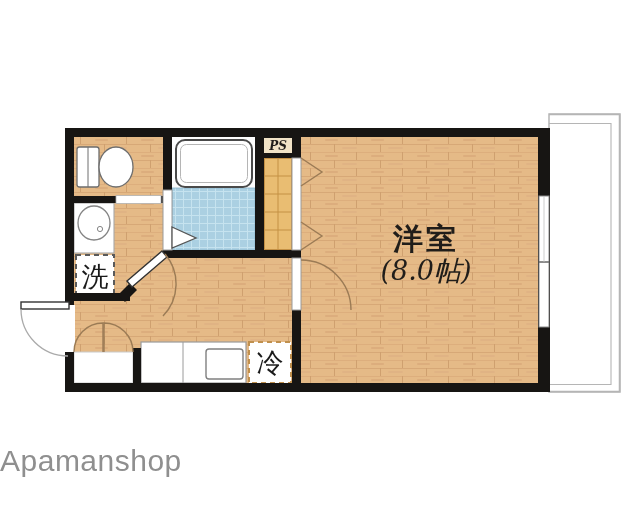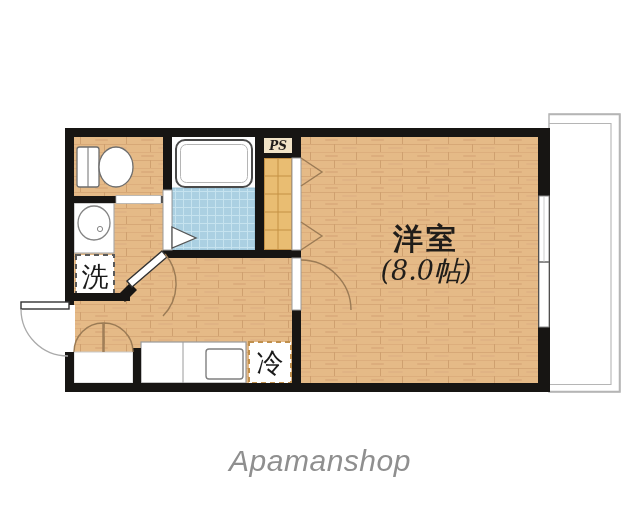--- a/index.html
+++ b/index.html
@@ -1,21 +1,21 @@
 <!DOCTYPE html>
 <html><head>
 <meta charset="utf-8">
 <style>
   html,body{margin:0;padding:0;background:#ffffff;}
   .canvas{position:relative;width:640px;height:512px;background:#fff;overflow:hidden;
           font-family:"Liberation Sans",sans-serif;}
   .plan-svg{position:absolute;left:0;top:0;}
-  .brand{position:absolute;left:0;top:444px;width:100%;text-align:center;
+  .brand{position:absolute;left:0;top:444px;width:100%;text-align:left;
          font-size:30px;letter-spacing:.5px;color:#8f8f8f;
-         font-family:"Liberation Sans",sans-serif;font-style:italic;}
+         font-family:"Liberation Sans",sans-serif;}
   .jp-serif{font-family:"DejaVu Serif","Liberation Serif",serif;}
   .jp-sans{font-family:"DejaVu Sans","Liberation Sans",sans-serif;}
 </style>
 </head>
 <body>
 
 <div class="canvas">
 
 <svg class="plan-svg" width="640" height="512" viewBox="0 0 640 512">
   <defs>

